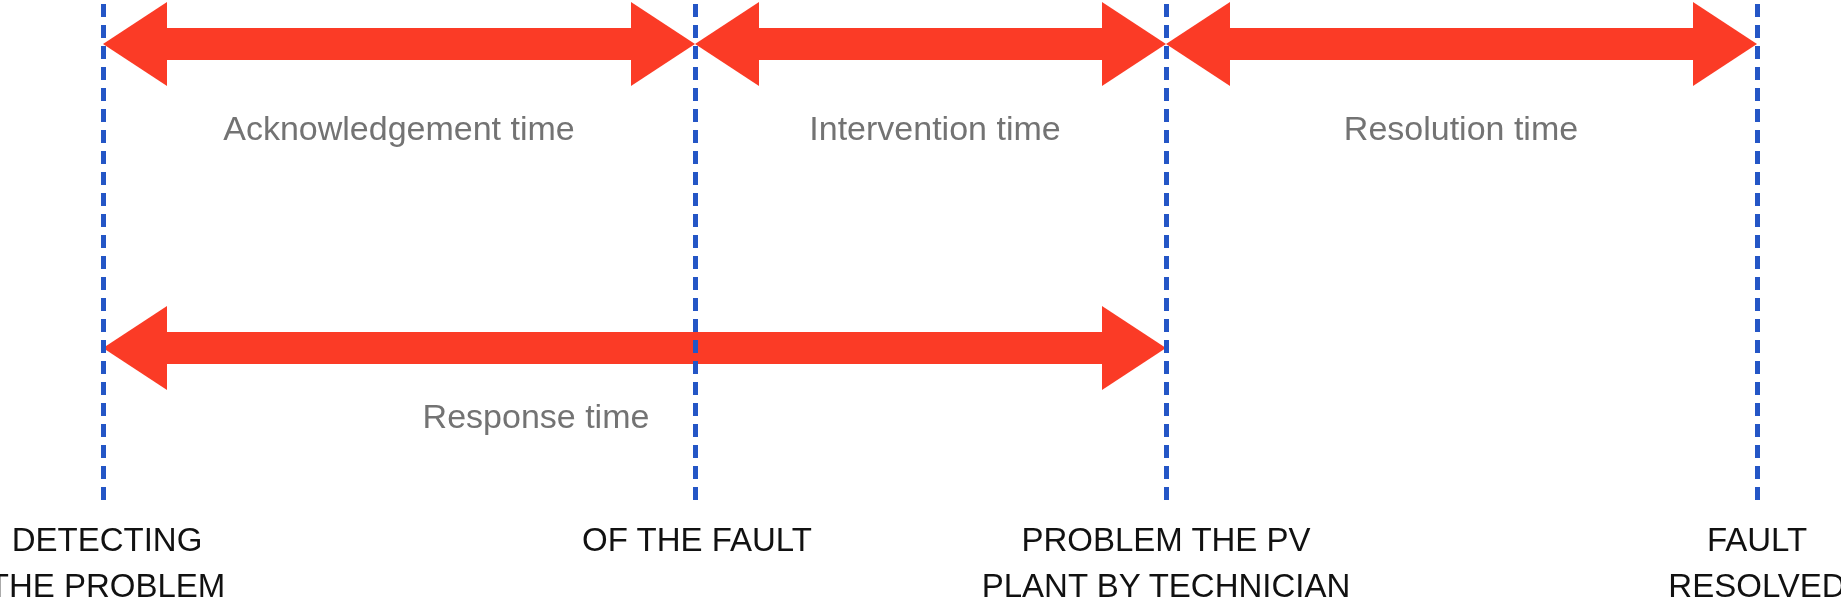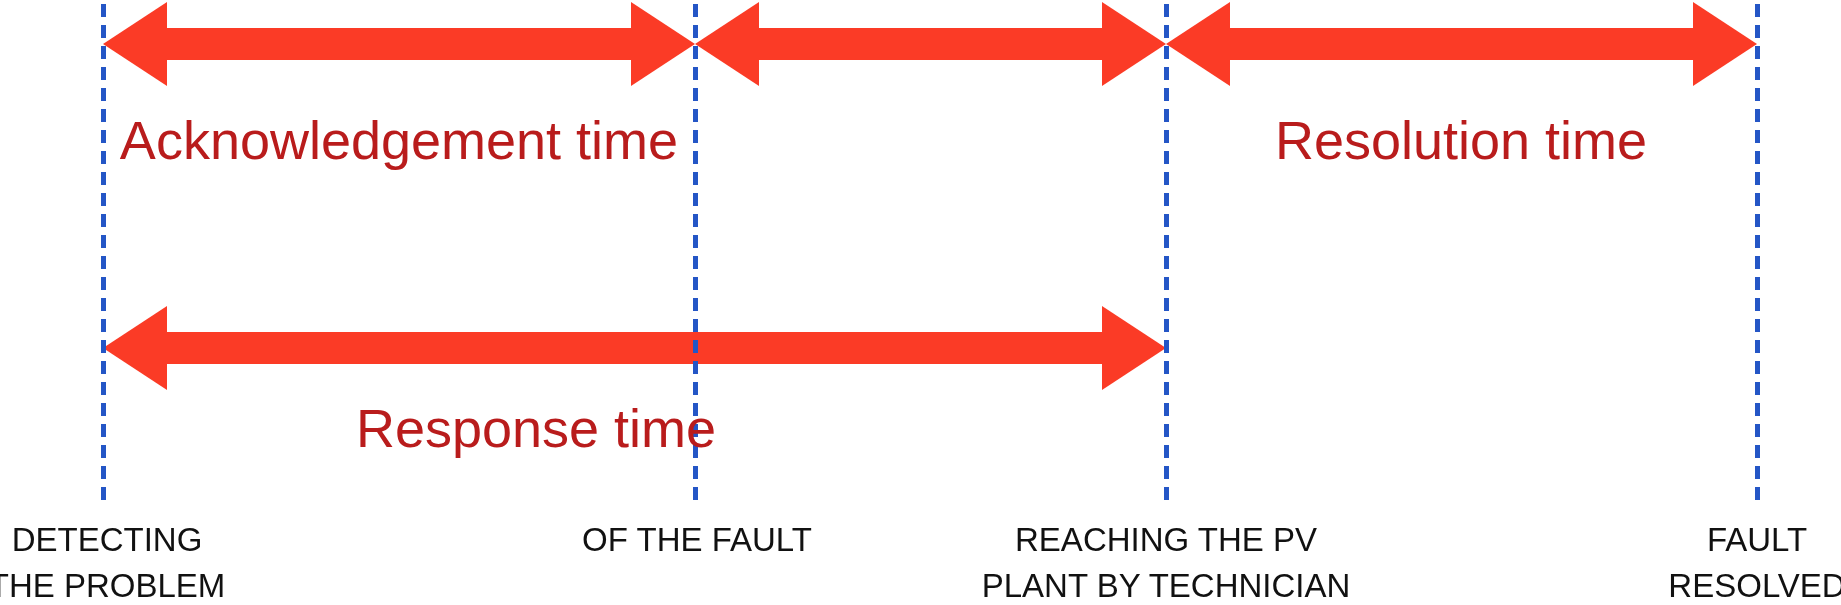--- a/index.html
+++ b/index.html
@@ -60,25 +60,25 @@
   }
   .arrow-ack        { left: 103px;  width: 592px;  top: 2px; }
   .arrow-int        { left: 695px;  width: 471px;  top: 2px; }
   .arrow-res        { left: 1166px; width: 591px;  top: 2px; }
   .arrow-response   { left: 103px;  width: 1063px; top: 306px; }
 
   
   .phase-label {
     position: absolute;
     transform: translateX(-50%);
-    font-size: 54px;
+    font-size: 34px;
     font-weight: 500;
     line-height: 1.2;
     white-space: nowrap;
-    color: #b91c1c;
+    color: #737373;
     z-index: 4;
   }
   .label-ack      { left: 399px;  top: 108px; }
   .label-int      { left: 935px;  top: 108px; }
   .label-res      { left: 1461px; top: 108px; }
   .label-response { left: 536px;  top: 396px; }
 
   
   .event-label {
     position: absolute;
@@ -123,32 +123,33 @@
     <span class="head-r"></span>
   </div>
 
   <div class="arrow arrow-response">
     <span class="head-l"></span>
     <span class="shaft"></span>
     <span class="head-r"></span>
   </div>
 
   <div class="phase-label label-ack">Acknowledgement time</div>
+  <div class="phase-label label-int">Intervention time</div>
   <div class="phase-label label-response">Response time</div>
   <div class="phase-label label-res">Resolution time</div>
 
   <div class="event-label event-1">
     <div>DETECTING</div>
     <div>THE PROBLEM</div>
   </div>
   <div class="event-label event-2">
     <div>OF THE FAULT</div>
   </div>
   <div class="event-label event-3">
-    <div>REACHING THE PV</div>
+    <div>PROBLEM THE PV</div>
     <div>PLANT BY TECHNICIAN</div>
   </div>
   <div class="event-label event-4">
     <div>FAULT</div>
     <div>RESOLVED</div>
   </div>
 
 </div>
 
 </body></html>

